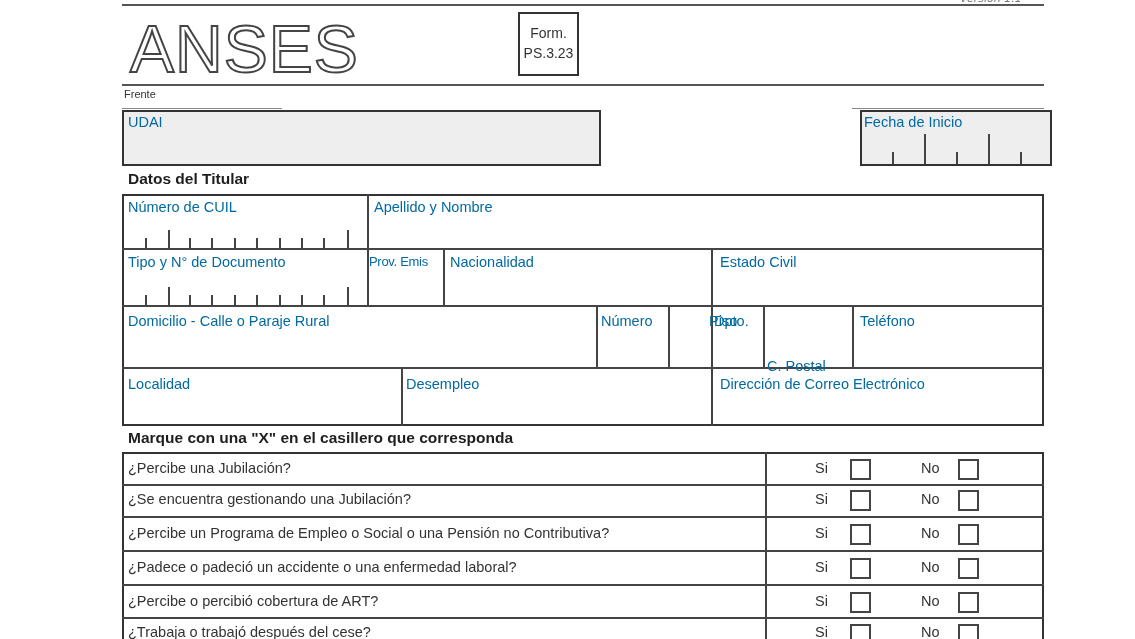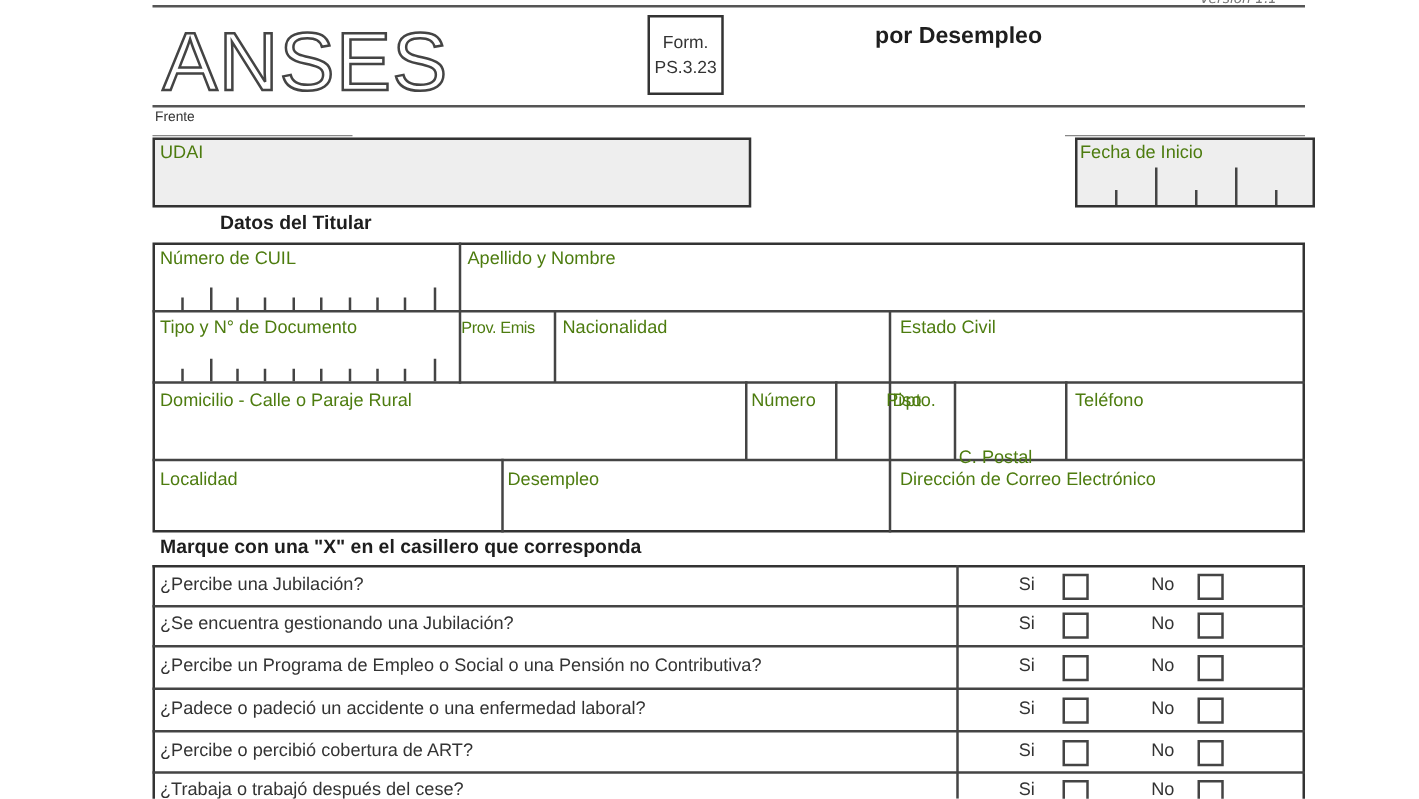--- a/index.html
+++ b/index.html
@@ -9,61 +9,60 @@
     .hline { position: absolute; height: 2px; background: #555; }
     .logo { left: 130px; top: 14px; font-family: "Liberation Sans", sans-serif; font-size: 66px; letter-spacing: 1px;
             color: #fff; -webkit-text-stroke: 2px #444; font-weight: 400; line-height: 70px; }
     .formbox { left: 518px; top: 12px; width: 61px; height: 64px; border: 2px solid #333;
                font-family: "Liberation Sans", sans-serif; font-size: 14px; text-align: center; line-height: 20px; padding-top: 9px; color: #333; }
     .title { left: 700px; top: 14px; font-family: "Liberation Sans", sans-serif; font-weight: bold; font-size: 18.5px; line-height: 28px; color: #1e1e1e; }
     .version { left: 960px; top: -8px; font-size: 11px; color: #777; font-style: italic; }
     .frente { left: 124px; top: 88px; font-size: 11px; color: #333; font-family: "Liberation Sans", sans-serif; }
     .box { position: absolute; border: 2px solid #333; }
     .grey { background: #eeeeee; }
-    .lbl { position: absolute; font-family: "Liberation Sans", sans-serif; font-size: 14.5px; color: #4d7c0f; white-space: nowrap; }
+    .lbl { position: absolute; font-family: "Liberation Sans", sans-serif; font-size: 14.5px; color: #0369a1; white-space: nowrap; }
     .section { position: absolute; font-family: "Liberation Sans", sans-serif; font-weight: bold; font-size: 15.5px; color: #1e1e1e; }
     .v { position: absolute; width: 2px; background: #444; }
     .h { position: absolute; height: 2px; background: #444; }
     .tick { position: absolute; width: 2px; background: #444; }
     .chk { position: absolute; width: 21px; height: 21px; border: 2px solid #444; background: #fff; }
     .yn { position: absolute; font-family: "Liberation Sans", sans-serif; font-size: 14.5px; color: #333; }
     .q { position: absolute; left: 128px; font-family: "Liberation Sans", sans-serif; font-size: 14.5px; color: #333; white-space: nowrap; }
   </style>
 </head>
 <body>
 
 <div class="abs version">Versión 1.1</div>
 <div class="hline" style="left:122px; top:4px; width:922px;"></div>
 <div class="abs logo">ANSES</div>
 <div class="abs formbox">
   <div>Form.</div>
   <div>PS.3.23</div>
 </div>
 <div class="abs title">
-  <div>por Desempleo</div>
 </div>
 <div class="hline" style="left:122px; top:84px; width:922px;"></div>
 <div class="abs frente">Frente</div>
 <div class="hline" style="left:122px; top:108px; width:160px; height:1px; background:#888;"></div>
 <div class="hline" style="left:852px; top:108px; width:192px; height:1px; background:#888;"></div>
 
 <div class="box grey" style="left:122px; top:110px; width:479px; height:56px;">
   <span class="lbl" style="left:4px; top:2px;">UDAI</span>
 </div>
 
 <div class="box grey" style="left:860px; top:110px; width:192px; height:56px;">
   <span class="lbl" style="left:2px; top:2px;">Fecha de Inicio</span>
   <div class="tick" style="left:30px; bottom:0; height:12px;"></div>
   <div class="tick" style="left:62px; bottom:0; height:30px;"></div>
   <div class="tick" style="left:94px; bottom:0; height:12px;"></div>
   <div class="tick" style="left:126px; bottom:0; height:30px;"></div>
   <div class="tick" style="left:158px; bottom:0; height:12px;"></div>
 </div>
 
-<div class="section" style="left:128px; top:170px;margin-left:48px;">Datos del Titular</div>
+<div class="section" style="left:128px; top:170px;">Datos del Titular</div>
 
 <div class="box" style="left:122px; top:194px; width:922px; height:232px;"></div>
 
 <div class="h" style="left:122px; top:248px; width:922px;"></div>
 <div class="h" style="left:122px; top:305px; width:922px;"></div>
 <div class="h" style="left:122px; top:367px; width:922px;"></div>
 
 <div class="v" style="left:367px; top:194px; height:113px;"></div>
 <span class="lbl" style="left:128px; top:199px;">Número de CUIL</span>
 <div class="abs" style="left:124px; top:214px; width:242px; height:34px;"></div>

